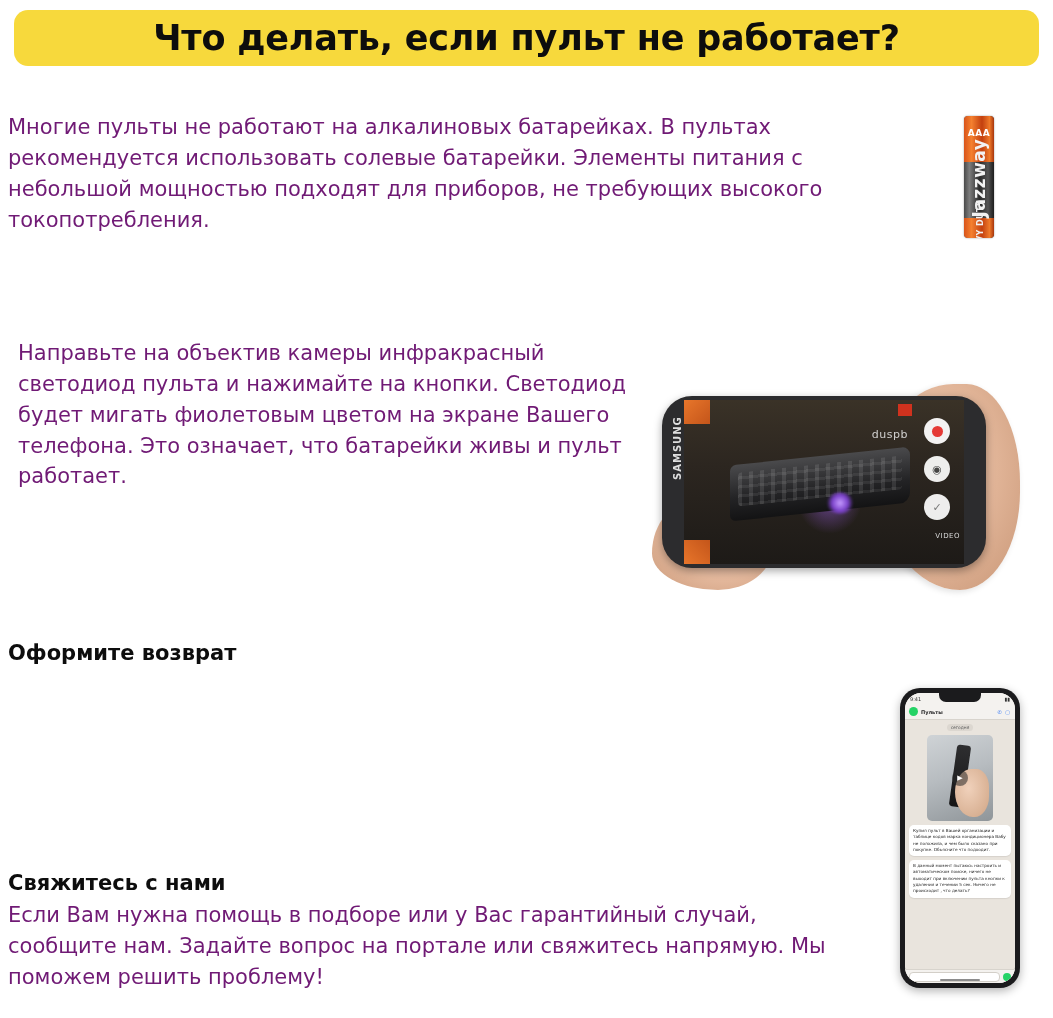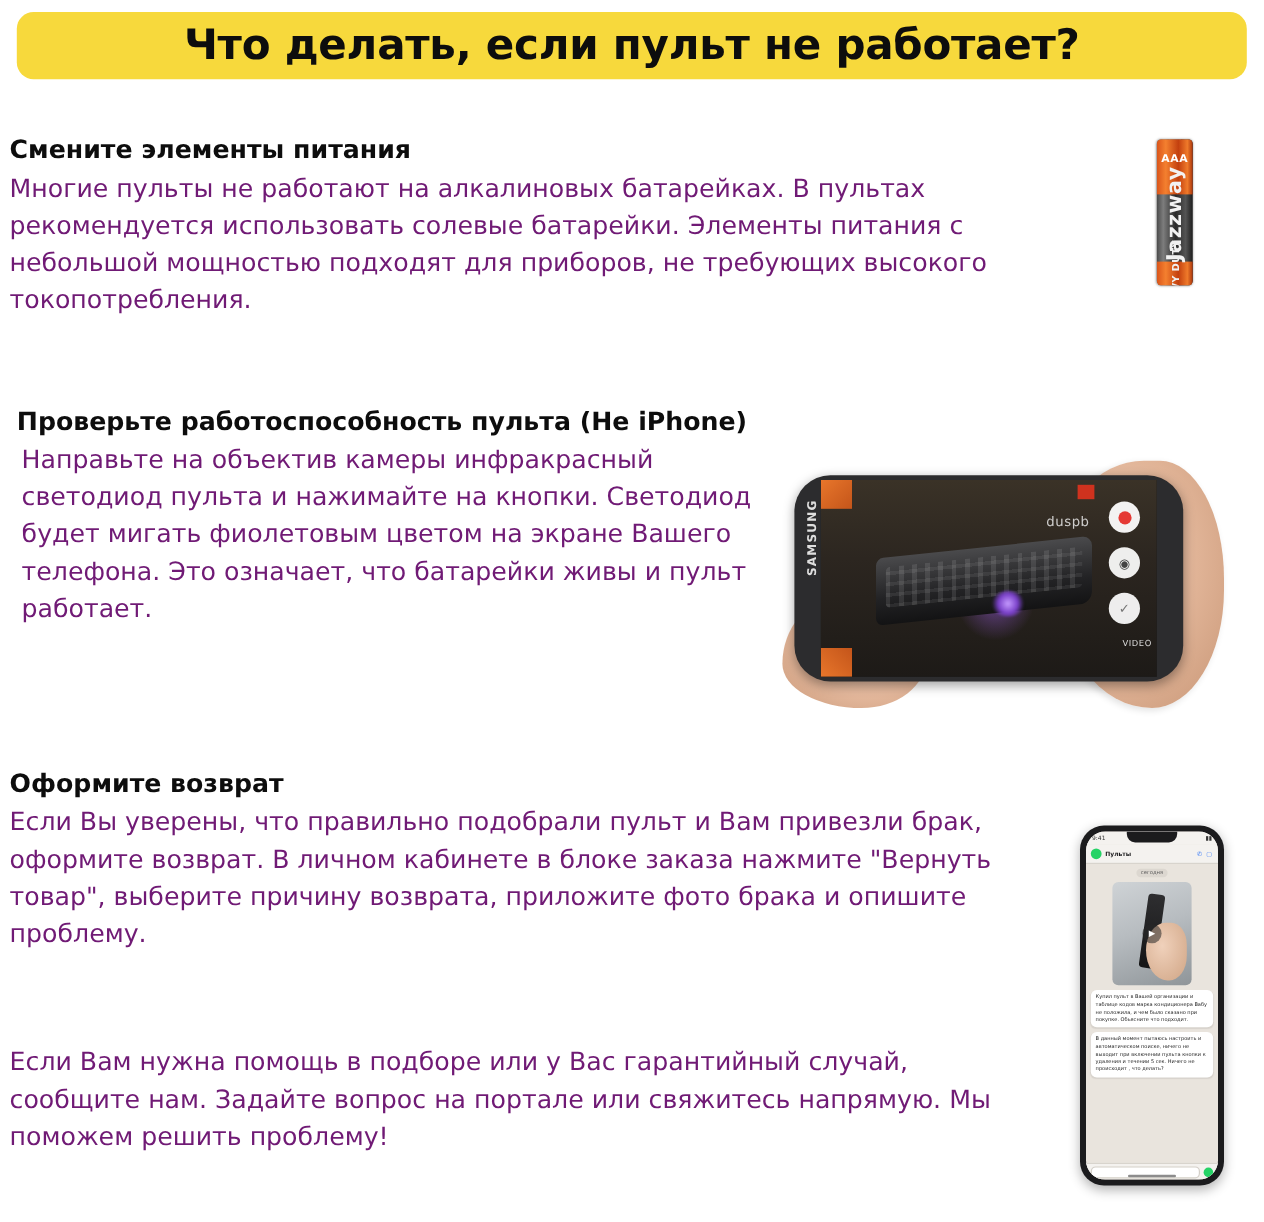--- a/index.html
+++ b/index.html
@@ -462,37 +462,35 @@
   }
 </style>
 </head>
 <body>
 
 <div class="title-banner">
   <div class="title-text">Что делать, если пульт не работает?</div>
 </div>
 
 <div class="section" id="sec-batteries">
-  <h2>Смените элементы питания</h2>
   <p>Многие пульты не работают на алкалиновых батарейках. В пультах рекомендуется использовать солевые батарейки. Элементы питания с небольшой мощностью подходят для приборов, не требующих высокого токопотребления.</p>
 </div>
 
 <div class="battery-wrap">
   <div class="battery">
     <div class="cap"></div>
     <div class="orange-top"></div>
     <div class="orange-bottom"></div>
     <div class="aaa-label">AAA</div>
     <div class="brand">Jazzway</div>
     <div class="heavy">HEAVY DUTY</div>
   </div>
 </div>
 
 <div class="section" id="sec-check">
-  <h2>Проверьте работоспособность пульта (Не iPhone)</h2>
   <p>Направьте на объектив камеры инфракрасный светодиод пульта и нажимайте на кнопки. Светодиод будет мигать фиолетовым цветом на экране Вашего телефона. Это означает, что батарейки живы и пульт работает.</p>
 </div>
 
 <div class="phone-landscape">
   <div class="hand-back"></div>
   <div class="hand-front"></div>
   <div class="sam-body">
     <div class="sam-screen">
       <div class="sam-photo">
         <div class="remote-body">
@@ -512,24 +510,24 @@
         <div class="cam-btn check">✓</div>
         <div class="cam-mode-text">VIDEO</div>
       </div>
     </div>
     <div class="sam-brand">SAMSUNG</div>
   </div>
 </div>
 
 <div class="section" id="sec-return">
   <h2>Оформите возврат</h2>
-  <p>Если Вы уверены, что правильно подобрали пульт и Вам привезли брак, оформите возврат. В личном кабинете в блоке заказа нажмите "Вернуть товар", выберите причину возврата, приложите фото брака и опишите проблему.</p>
 </div>
 
 <div class="section" id="sec-contact">
+  <h2>Свяжитесь с нами</h2>
   <p>Если Вам нужна помощь в подборе или у Вас гарантийный случай, сообщите нам. Задайте вопрос на портале или свяжитесь напрямую. Мы поможем решить проблему!</p>
 </div>
 
 <div class="phone-portrait">
   <div class="pp-screen">
     <div class="pp-notch"></div>
     <div class="pp-status">
       <span>9:41</span>
       <span>▮▮</span>
     </div>

